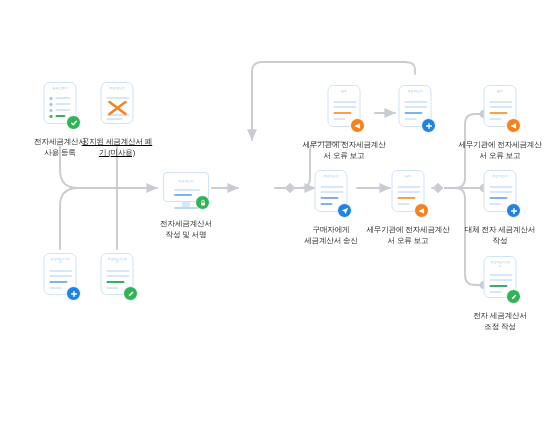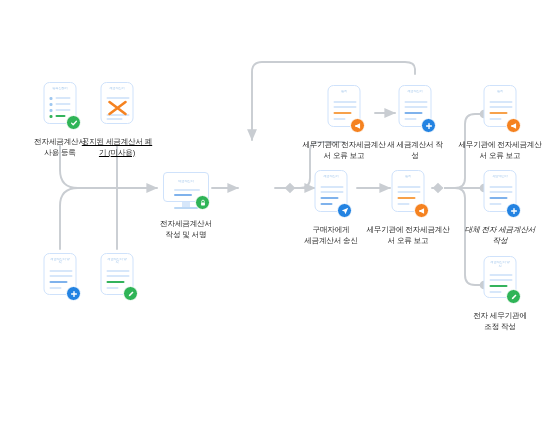--- a/index.html
+++ b/index.html
@@ -235,23 +235,20 @@
         <div class="ln" style="left:5px;top:20px;width:23px"></div>
         <div class="ln b" style="left:5px;top:26px;width:18px"></div>
         <div class="ln" style="left:5px;top:32px;width:12px"></div>
       </div>
       <div class="badge blue">
         <svg width="8" height="8" viewBox="0 0 10 10">
             <path d="M5,2 L5,8 M2,5 L8,5" stroke="#fff" stroke-width="1.7" stroke-linecap="round"></path>
           </svg>
       </div>
     </div>
-    <div class="cap">
-      <span>새 세금계산서 작</span><br><span>성</span>
-    </div>
   </div>
 
   <div class="node" style="left:331px;top:170px;">
     <div class="icon">
       <div class="sheet">
         <div class="ttl">세금계산서</div>
         <div class="ln" style="left:5px;top:15px;width:23px"></div>
         <div class="ln" style="left:5px;top:20px;width:23px"></div>
         <div class="ln b" style="left:5px;top:26px;width:18px"></div>
         <div class="ln b" style="left:5px;top:32px;width:12px"></div>
@@ -300,21 +297,21 @@
         <svg width="8" height="8" viewBox="0 0 10 10">
             <path d="M7.6,1.6 L3.4,3.8 L1.6,3.8 L1.6,6.2 L3.4,6.2 L7.6,8.4 Z" fill="#fff"></path>
           </svg>
       </div>
     </div>
     <div class="cap">
       <span>세무기관에 전자세금계산</span><br><span>서 오류 보고</span>
     </div>
   </div>
 
-  <div class="node" style="left:500px;top:170px;font-style:italic;">
+  <div class="node" style="left:500px;top:170px;">
     <div class="icon">
       <div class="sheet">
         <div class="ttl">세금계산서</div>
         <div class="ln" style="left:5px;top:15px;width:23px"></div>
         <div class="ln" style="left:5px;top:20px;width:23px"></div>
         <div class="ln b" style="left:5px;top:26px;width:18px"></div>
         <div class="ln" style="left:5px;top:32px;width:12px"></div>
       </div>
       <div class="badge blue">
         <svg width="8" height="8" viewBox="0 0 10 10">
@@ -336,17 +333,17 @@
         <div class="ln g" style="left:5px;top:28px;width:18px"></div>
         <div class="ln" style="left:5px;top:34px;width:12px"></div>
       </div>
       <div class="badge green">
         <svg width="8" height="8" viewBox="0 0 10 10">
             <path d="M2.2,7.8 L2.6,6.0 L6.8,1.9 L8.1,3.2 L3.9,7.4 Z" fill="#fff"></path>
           </svg>
       </div>
     </div>
     <div class="cap">
-      <span>전자 세무기관에</span><br><span>조정 작성</span>
+      <span>전자 세금계산서</span><br><span>조정 작성</span>
     </div>
   </div>
 
 </div>
 
 </body></html>

